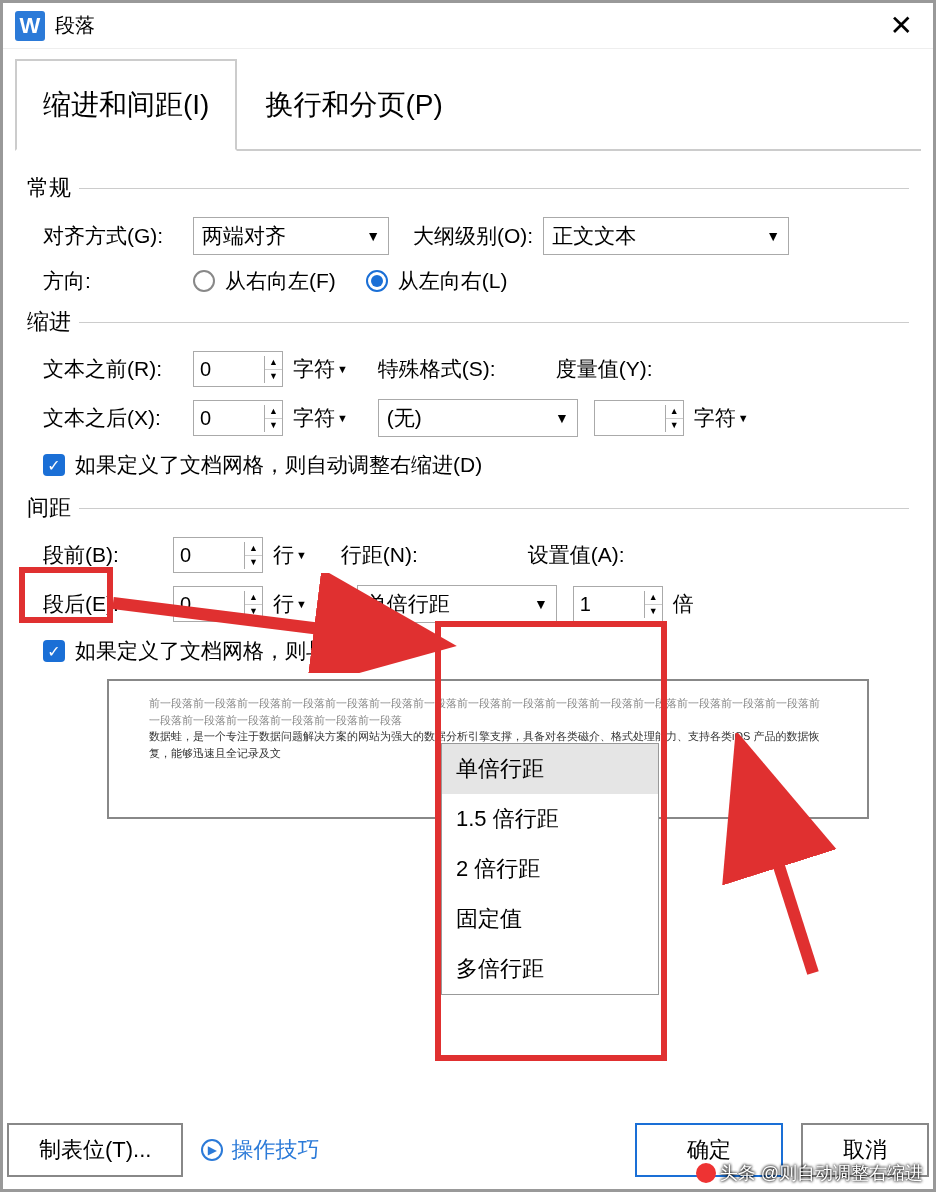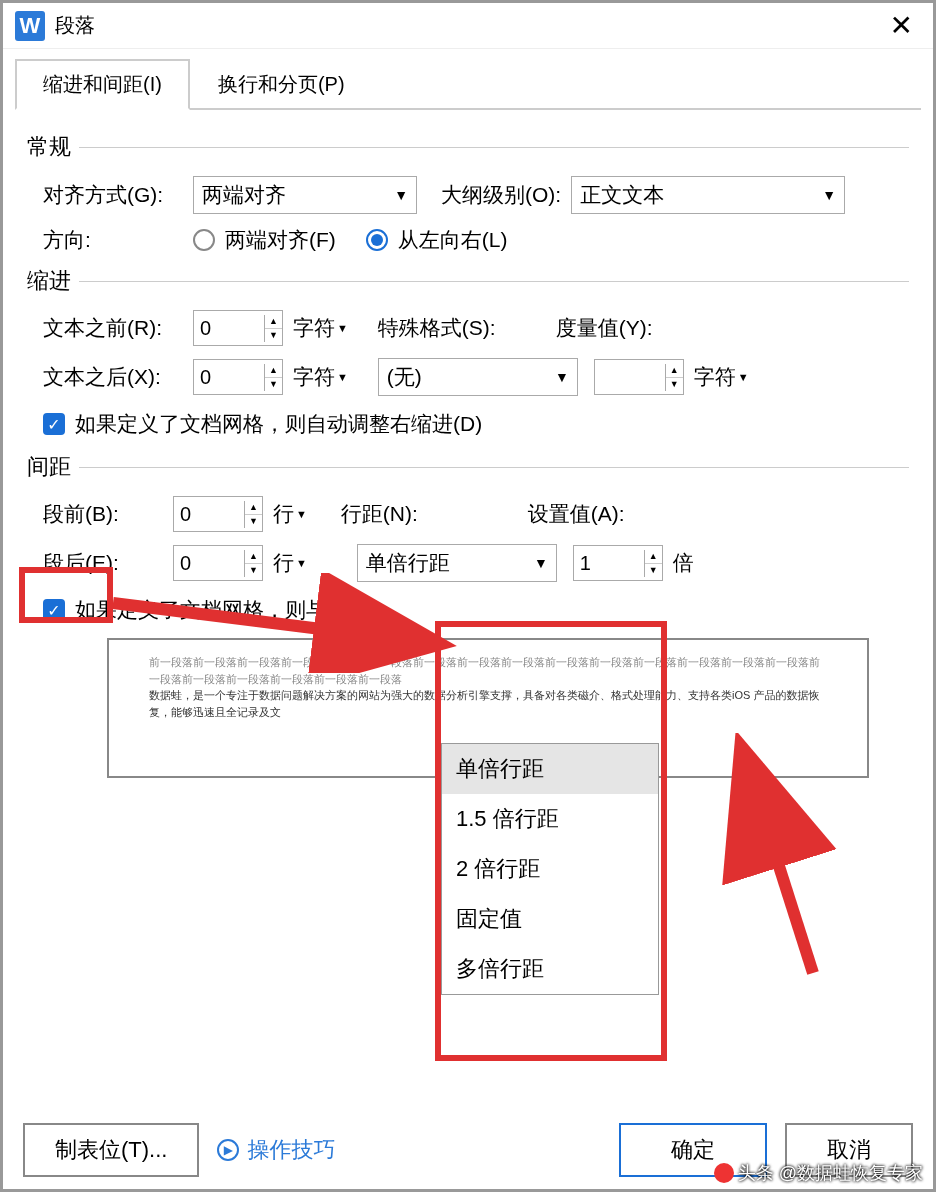--- a/index.html
+++ b/index.html
@@ -14,21 +14,21 @@
   overflow: hidden;
 }
 .titlebar {
   display: flex; align-items: center; justify-content: space-between;
   padding: 6px 12px; border-bottom: 1px solid #eee;
 }
 .titlebar-left { display: flex; align-items: center; gap: 10px; }
 .app-icon { width: 30px; height: 30px; background: #2b7ad8; color: #fff; display: flex; align-items: center; justify-content: center; font-weight: bold; font-size: 22px; border-radius: 3px; }
 .close-x { font-size: 28px; font-weight: 400; cursor: pointer; padding: 0 8px; }
 .tabs { display: flex; border-bottom: 2px solid #ccc; margin: 8px 12px 0 12px; }
-.tab { padding: 10px 26px; font-size: 20px; border: 2px solid transparent; border-bottom: none; position: relative; top: 2px; cursor: pointer; }
+.tab { padding: 25px 26px; font-size: 28px; border: 2px solid transparent; border-bottom: none; position: relative; top: 2px; cursor: pointer; }
 .tab.active { border-color: #ccc; background: #fff; border-bottom: 2px solid #fff; }
 .content { padding: 12px 24px 0 24px; }
 .section { margin-bottom: 12px; }
 .section-header { display: flex; align-items: center; margin: 10px 0 14px 0; font-family: Liberation Mono, monospace; }
 .section-title { font-size: 22px; white-space: nowrap; }
 .section-line { flex: 1; height: 1px; background: #ccc; margin-left: 8px; }
 .row { display: flex; align-items: center; gap: 10px; margin: 12px 0 12px 16px; font-size: 21px; }
 .label { min-width: 140px; }
 .select {
   display: flex; align-items: center; justify-content: space-between;
@@ -48,21 +48,21 @@
 .radio.checked { border-color: #1a6fd6; }
 .radio.checked::after { content: ""; width: 12px; height: 12px; background: #1a6fd6; border-radius: 50%; }
 .checkbox { width: 22px; height: 22px; background: #1a6fd6; border-radius: 4px; display: inline-flex; align-items: center; justify-content: center; color: #fff; font-size: 16px; cursor: pointer; }
 .check-row { display: flex; align-items: center; gap: 10px; margin: 14px 0 14px 16px; font-size: 21px; }
 .unit-dd { display: flex; align-items: center; gap: 2px; cursor: pointer; }
 .preview-box { border: 2px solid #888; margin: 10px 40px 0 80px; padding: 14px 40px; height: 140px; overflow: hidden; }
 .preview-text { font-size: 11px; color: #888; line-height: 1.5; }
 .preview-text .dark { color: #333; }
 .footer {
   position: absolute; bottom: 12px; left: 0; right: 0;
-  display: flex; align-items: center; padding: 0 20px; gap: 18px;
+  display: flex; align-items: center; padding: 0 4px; gap: 18px;
 }
 .btn { border: 2px solid #888; background: #fff; padding: 10px 30px; font-size: 22px; cursor: pointer; }
 .btn.primary { border-color: #1a6fd6; color: #000; }
 .tips-link { display: flex; align-items: center; gap: 8px; color: #2b7ad8; font-size: 22px; cursor: pointer; }
 .tips-icon { width: 22px; height: 22px; border: 2px solid #2b7ad8; border-radius: 50%; display: flex; align-items: center; justify-content: center; font-size: 12px; color: #2b7ad8; }
 .spacer { flex: 1; }
 
 
 .redbox { position: absolute; border: 6px solid #e03030; pointer-events: none; }
 .redbox1 { left: 16px; top: 564px; width: 94px; height: 56px; }
@@ -103,34 +103,34 @@
 
 <div class="content">
 
   <div class="section">
     <div class="section-header">
       <span class="section-title">常规</span>
       <div class="section-line"></div>
     </div>
     <div class="row">
       <span class="label">对齐方式(G):</span>
-      <div class="select" style="width:224px">
+      <div class="select" style="width:196px">
         <span>两端对齐</span>
         <span class="caret">▼</span>
       </div>
       <span style="margin-left:14px">大纲级别(O):</span>
-      <div class="select" style="width:274px">
+      <div class="select" style="width:246px">
         <span>正文文本</span>
         <span class="caret">▼</span>
       </div>
     </div>
     <div class="row">
       <span class="label">方向:</span>
       <span class="radio"></span>
-      <span>两端对齐(F)</span>
+      <span>从右向左(F)</span>
       <span class="radio checked" style="margin-left:20px"></span>
       <span>从左向右(L)</span>
     </div>
   </div>
 
   <div class="section">
     <div class="section-header">
       <span class="section-title">缩进</span>
       <div class="section-line"></div>
     </div>
@@ -283,14 +283,14 @@
     <span class="tips-icon">▶</span>
     <span>操作技巧</span>
   </div>
   <div class="spacer"></div>
   <button class="btn primary" style="padding:10px 50px">确定</button>
   <button class="btn" style="padding:10px 40px">取消</button>
 </div>
 
 <div class="watermark">
   <span class="wm-icon"></span>
-  <span>头条 @数据蛙恢复专家</span>
+  <span>头条 @则自动调整右缩进</span>
 </div>
 
 </body></html>

